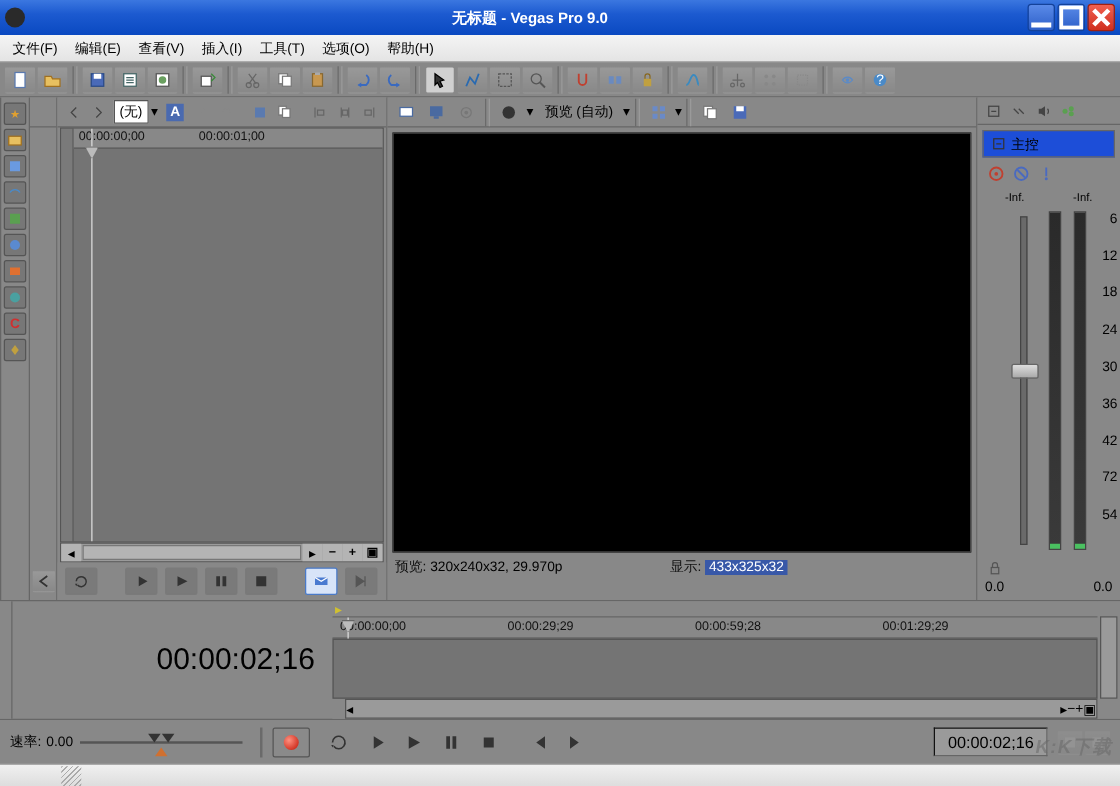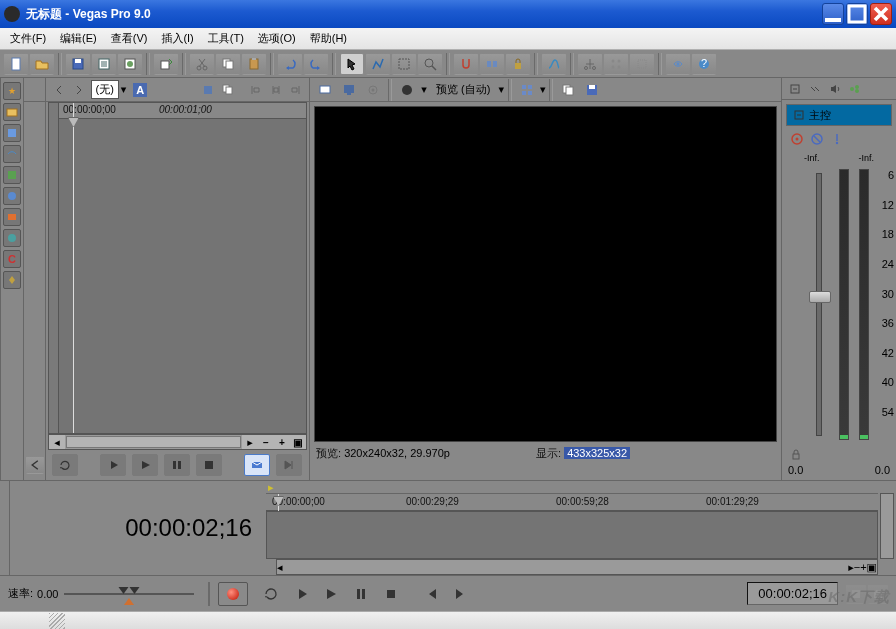--- a/index.html
+++ b/index.html
@@ -1,21 +1,21 @@
 <!DOCTYPE html>
 <html><head>
 <meta charset="utf-8">
 <style>
 * { box-sizing: border-box; margin: 0; padding: 0; font-family: "Microsoft YaHei", Tahoma, sans-serif; font-size: 11px; }
 body { width: 896px; height: 629px; background: #888; overflow: hidden; }
 
 
 .titlebar { height: 28px; background: linear-gradient(#3b77e0, #1c5ad0 40%, #0a49c1); display: flex; align-items: center; padding: 0 4px; color: #fff; }
 .titlebar .appicon { width: 16px; height: 16px; background: #2a2a2a; border-radius: 50%; margin-right: 6px; }
-.titlebar .title { flex: 1; font-weight: bold; font-size: 12px; }
+.titlebar .title { flex: 1; font-weight: bold; font-size: 12px; text-align: center; }
 .winbtns { display: flex; gap: 2px; }
 .winbtn { width: 22px; height: 22px; background: linear-gradient(#5a8ae8,#2d5fc8); border: 1px solid #14429a; border-radius: 3px; display:flex;align-items:center;justify-content:center;color:#fff;font-weight:bold;font-size:12px; }
 .winbtn.close { background: linear-gradient(#f06050,#d03020); border-color:#a02010;}
 
 
 .menubar { height: 22px; background: linear-gradient(#f4f4f4,#e4e4e4); display:flex; align-items:center; padding: 0 4px; gap: 2px; border-bottom:1px solid #b0b0b0;}
 .menuitem { padding: 16px 6px; color:#000; }
 
 
 .maintoolbar { height: 28px; background:#888; display:flex; align-items:center; padding: 0 4px; gap:2px; border-bottom:1px solid #666;}
@@ -57,21 +57,21 @@
 .previewlabel { padding: 2px 6px; color:#000;}
 .previewbody { flex:1; margin:4px 4px 2px 4px; background:#000; border:1px solid #444;}
 .previewinfo { height:36px; padding:2px 6px; color:#000; display:grid; grid-template-columns: 220px 180px; font-size:11px;}
 .previewinfo .dim { color:#111;}
 .previewinfo .hl { background:#3858a8; color:#fff; padding:0 3px;}
 
 
 .masterpanel { width: 114px; background:#888; display:flex; flex-direction:column;}
 .masterhdr { height:22px; display:flex; align-items:center; gap:2px; padding:0 4px; border-bottom:1px solid #666;}
 .masterhdr .ico { width:18px; height:18px; background:#888; display:flex;align-items:center;justify-content:center;}
-.masterttl { height:22px; display:flex; align-items:center; padding:0 6px; background:#0369a1; margin:4px 4px 0 4px; border:1px solid #666; gap:4px; color:#000;}
+.masterttl { height:22px; display:flex; align-items:center; padding:0 6px; background:#1d4ed8; margin:4px 4px 0 4px; border:1px solid #666; gap:4px; color:#000;}
 .masterctl { height:20px; display:flex; align-items:center; gap:6px; padding:0 8px; margin-top:3px;}
 .meterarea { flex:1; display:flex; justify-content:center; gap:8px; padding:6px; position:relative;}
 .fadercol { width: 22px; display:flex; flex-direction:column; align-items:center;}
 .fadertrack { width:6px; flex:1; background:#6a6a6a; border:1px solid #444; position:relative; margin: 4px 0;}
 .faderknob { position:absolute; left:-8px; width:22px; height:12px; background:linear-gradient(#ddd,#aaa); border:1px solid #666; border-radius:2px;}
 .metercol { width:12px; display:flex; flex-direction:column; align-items:center;}
 .meter { width:10px; flex:1; background:linear-gradient(#2a2a2a,#3a3a3a); border:1px solid #444; position:relative;}
 .meter::after { content:""; position:absolute; bottom:0; left:0; right:0; height:4px; background:#4ac060;}
 .scale { position:absolute; right:2px; top:20px; bottom:28px; width:20px; display:flex; flex-direction:column; justify-content:space-between; font-size:9px; color:#000; text-align:right;}
 .infval { position:absolute; top:4px; font-size:9px; color:#000;}
@@ -421,21 +421,21 @@
           <svg width="12" height="12">
             <path d="M9 2v8M2 4h5v4H2z" stroke="#666" fill="none"></path>
           </svg>
         </div>
     </div>
     <div class="trackbody">
       <div class="trackhead"></div>
       <div class="trackruler">
         <div class="rulerband">
           <span class="tc" style="left:4px;">00:00:00;00</span>
-          <span class="tc" style="left:100px;font-style:italic;">00:00:01;00</span>
+          <span class="tc" style="left:100px;">00:00:01;00</span>
         </div>
         <div class="playhead" style="left:14px;">
           <div class="caret"></div>
         </div>
       </div>
     </div>
     <div class="trackscroll">
       <div class="arrow">◂</div>
       <div class="thumb"></div>
       <div class="arrow">▸</div>
@@ -609,21 +609,21 @@
           <div class="meter"></div>
         </div>
       <div class="scale">
         <span>6</span>
           <span>12</span>
           <span>18</span>
         <span>24</span>
           <span>30</span>
           <span>36</span>
         <span>42</span>
-          <span>40</span>
+          <span>72</span>
           <span>54</span>
       </div>
     </div>
     <div class="lockrow">
         <svg width="12" height="12">
           <rect x="3" y="5" width="6" height="5" fill="#888" stroke="#555"></rect>
           <path d="M4 5V3a2 2 0 0 1 4 0v2" fill="none" stroke="#555"></path>
         </svg>
       </div>
     <div class="dbrow">

